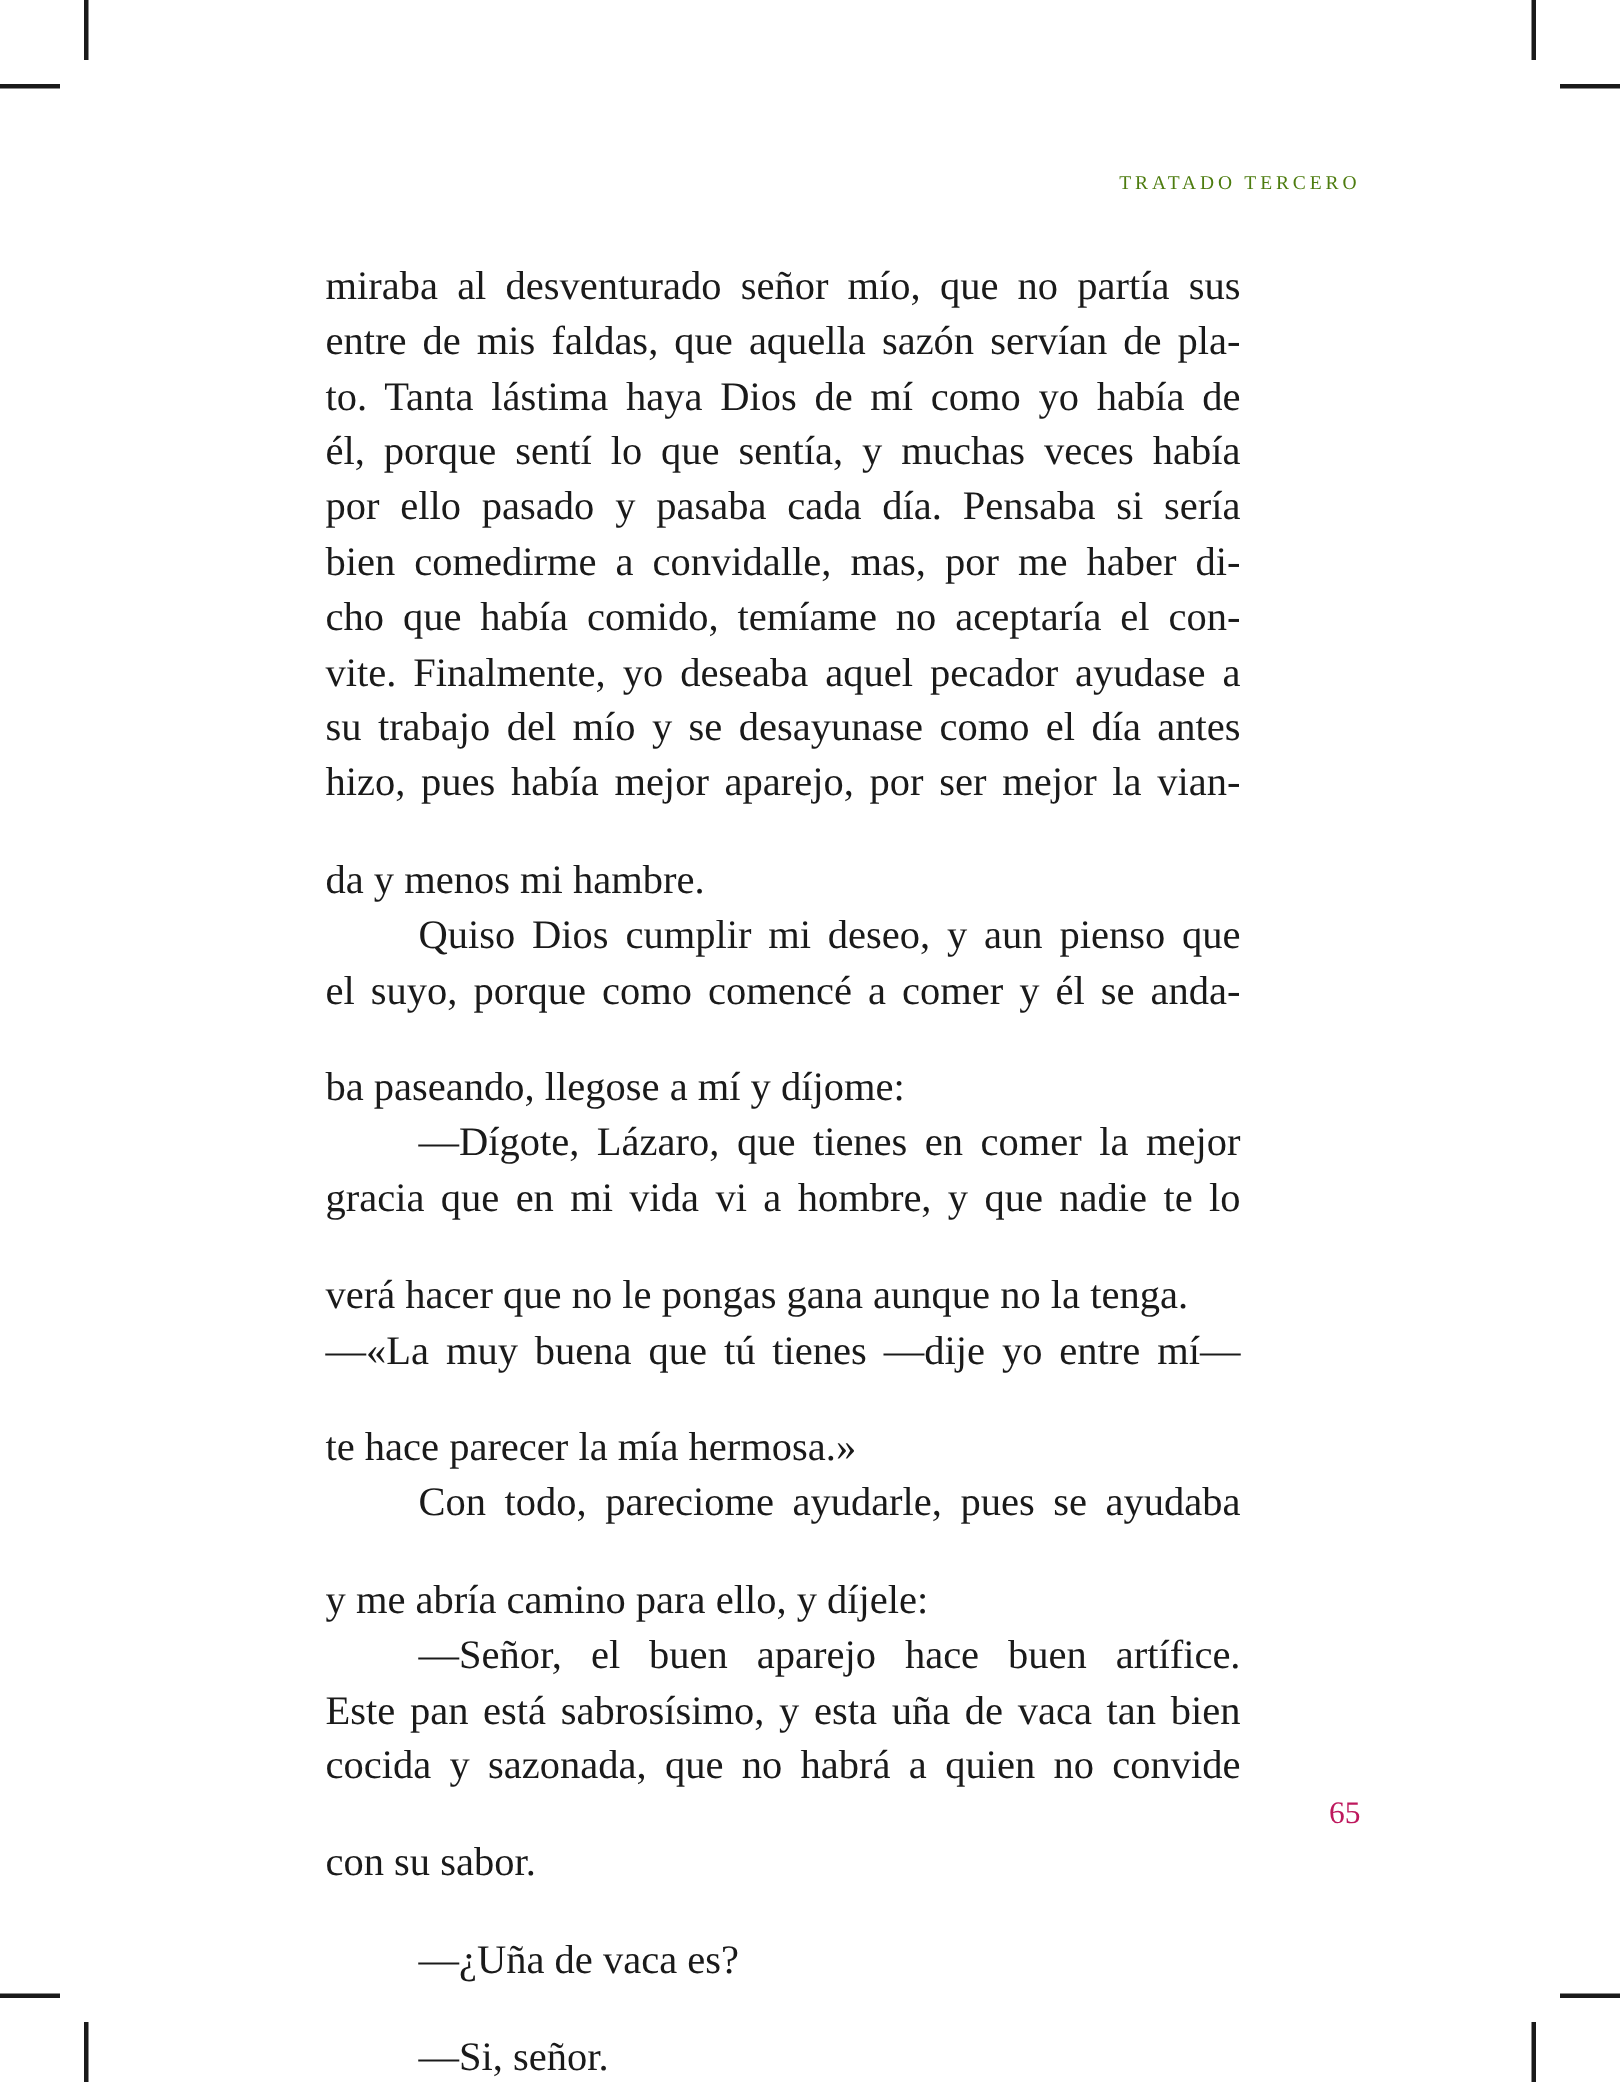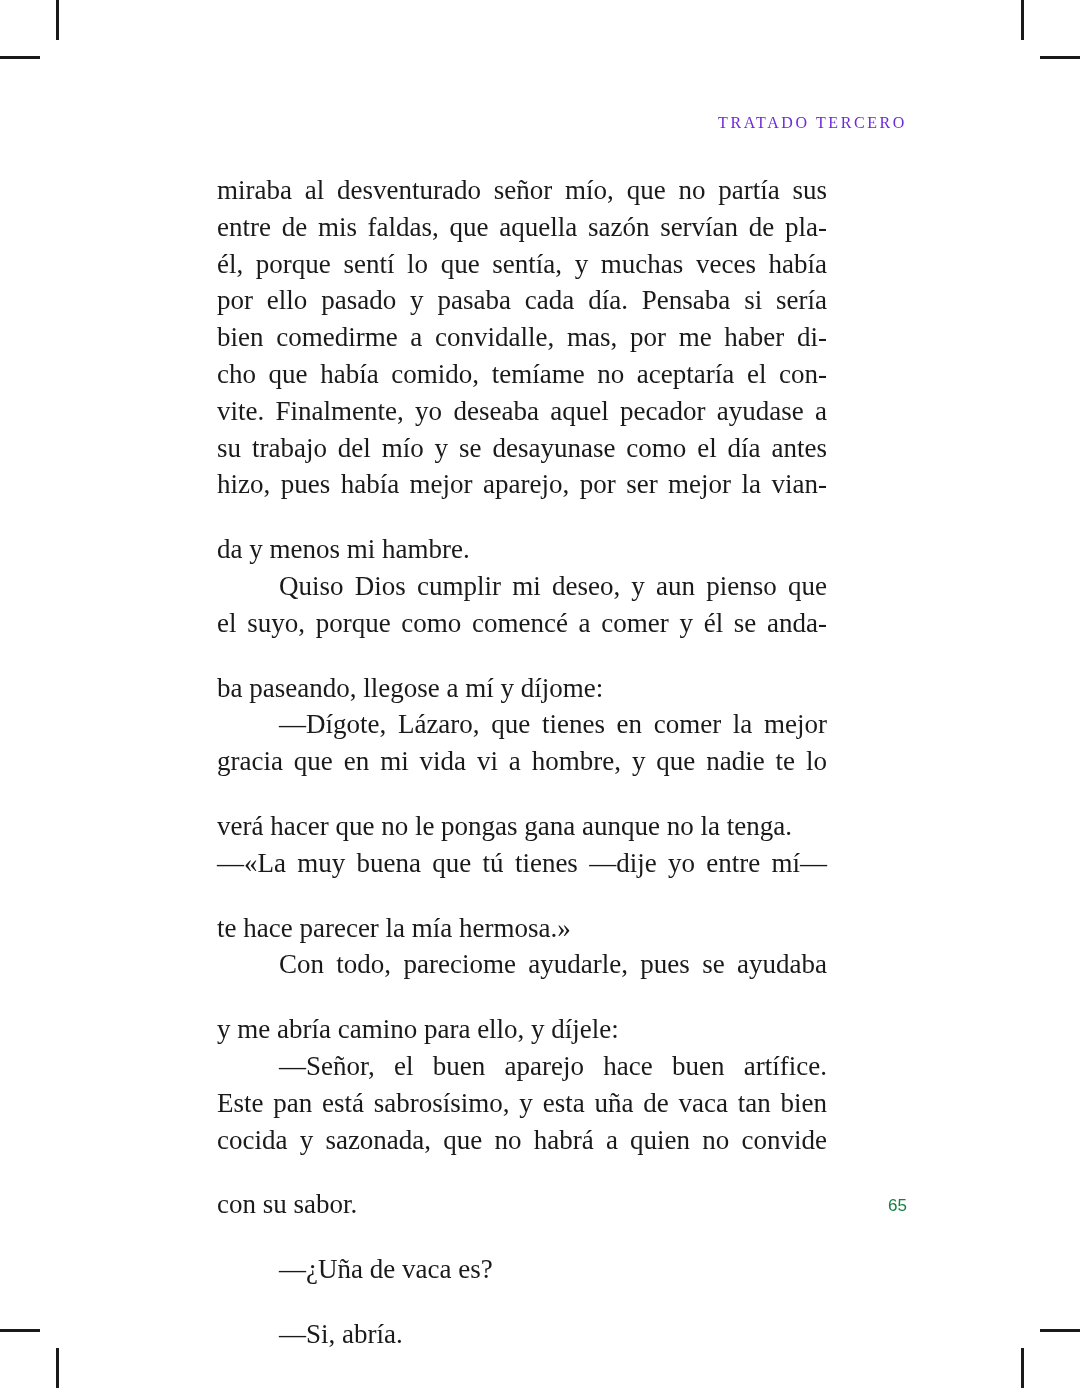--- a/index.html
+++ b/index.html
@@ -1,52 +1,53 @@
 <!DOCTYPE html>
 <html><head>
   <meta charset="utf-8">
   <style>
     html, body { margin: 0; padding: 0; background: #ffffff; }
     body { width: 1080px; height: 1388px; position: relative; overflow: hidden; }
     .crop { position: absolute; background: #1a1a1a; }
     .running-head {
       position: absolute; top: 114px; right: 173px;
-      font-family: "Liberation Serif", serif; font-size: 16px; letter-spacing: 2.6px;
-      color: #6d28d9; text-transform: uppercase;
+      font-family: "Liberation Serif", serif; font-size: 13px; letter-spacing: 2.6px;
+      color: #4d7c0f; text-transform: uppercase;
     }
     .text-block {
       position: absolute; left: 217px; top: 172px; width: 610px;
       font-family: "Liberation Serif", serif; font-size: 27px; line-height: 36.8px;
       color: #1a1a1a;
     }
     .line { display: block; white-space: nowrap; text-align: justify; text-align-last: justify; height: 36.8px; }
     .line.last { text-align-last: left; margin-top: 28px; }
     .line.indent { padding-left: 62px; }
     .page-number {
       position: absolute; top: 1196px; right: 173px;
-      font-family: Liberation Sans, sans-serif; font-size: 17px; color: #15803d;
+      font-family: Liberation Serif, serif; font-size: 21px; color: #be185d;
     }
   </style>
 </head>
 <body>
 
 <div class="crop" style="left:56px;top:0;width:3px;height:40px;"></div>
 <div class="crop" style="left:0;top:56px;width:40px;height:3px;"></div>
 <div class="crop" style="left:1021px;top:0;width:3px;height:40px;"></div>
 <div class="crop" style="left:1040px;top:56px;width:40px;height:3px;"></div>
 <div class="crop" style="left:0;top:1329px;width:40px;height:3px;"></div>
 <div class="crop" style="left:56px;top:1348px;width:3px;height:40px;"></div>
 <div class="crop" style="left:1040px;top:1329px;width:40px;height:3px;"></div>
 <div class="crop" style="left:1021px;top:1348px;width:3px;height:40px;"></div>
 
 <div class="running-head">Tratado tercero</div>
 
 <div class="text-block" id="text-block">
     <span class="line">miraba al desventurado señor mío, que no partía sus</span>
     <span class="line">entre de mis faldas, que aquella sazón servían de pla-</span>
+    <span class="line">to. Tanta lástima haya Dios de mí como yo había de</span>
     <span class="line">él, porque sentí lo que sentía, y muchas veces había</span>
     <span class="line">por ello pasado y pasaba cada día. Pensaba si sería</span>
     <span class="line">bien comedirme a convidalle, mas, por me haber di-</span>
     <span class="line">cho que había comido, temíame no aceptaría el con-</span>
     <span class="line">vite. Finalmente, yo deseaba aquel pecador ayudase a</span>
     <span class="line">su trabajo del mío y se desayunase como el día antes</span>
     <span class="line">hizo, pues había mejor aparejo, por ser mejor la vian-</span>
     <span class="line last">da y menos mi hambre.</span>
     <span class="line indent">Quiso Dios cumplir mi deseo, y aun pienso que</span>
     <span class="line">el suyo, porque como comencé a comer y él se anda-</span>
@@ -56,16 +57,16 @@
     <span class="line last">verá hacer que no le pongas gana aunque no la tenga.</span>
     <span class="line">—«La muy buena que tú tienes —dije yo entre mí—</span>
     <span class="line last">te hace parecer la mía hermosa.»</span>
     <span class="line indent">Con todo, pareciome ayudarle, pues se ayudaba</span>
     <span class="line last">y me abría camino para ello, y díjele:</span>
     <span class="line indent">—Señor, el buen aparejo hace buen artífice.</span>
     <span class="line">Este pan está sabrosísimo, y esta uña de vaca tan bien</span>
     <span class="line">cocida y sazonada, que no habrá a quien no convide</span>
     <span class="line last">con su sabor.</span>
     <span class="line indent last">—¿Uña de vaca es?</span>
-    <span class="line indent last">—Si, abría.</span>
+    <span class="line indent last">—Si, señor.</span>
   </div>
 
 <div class="page-number">65</div>
 
 </body></html>

